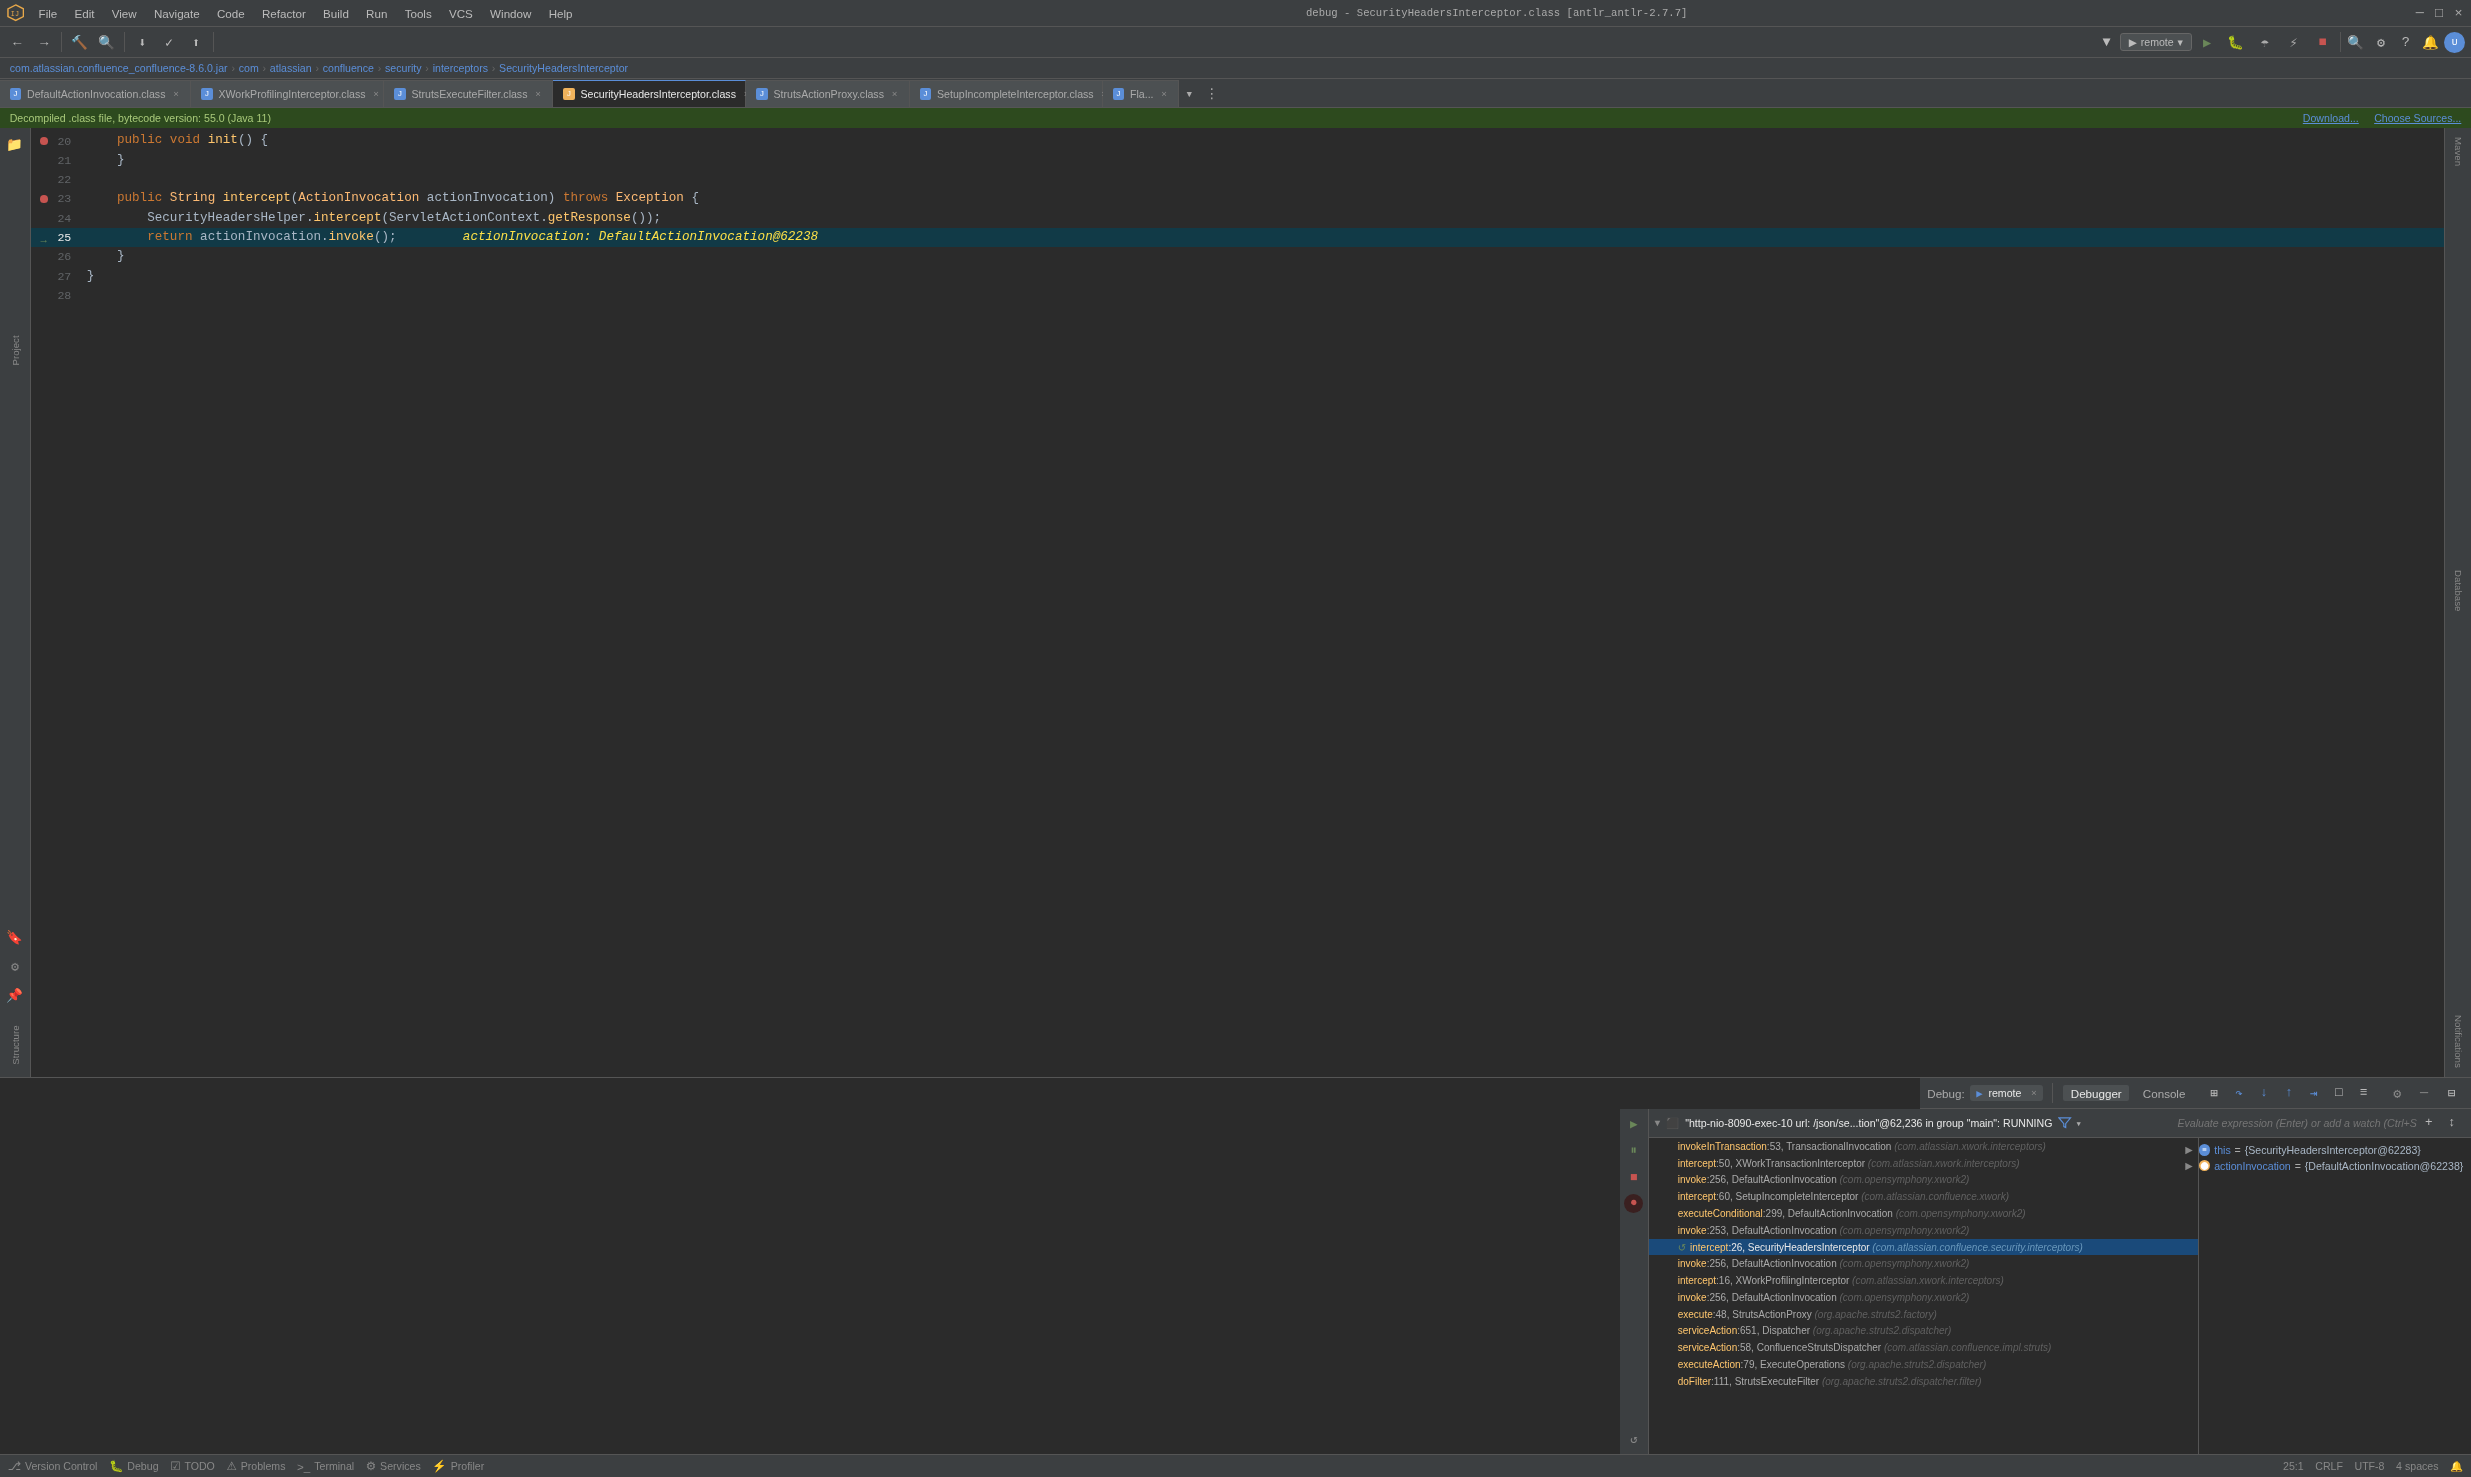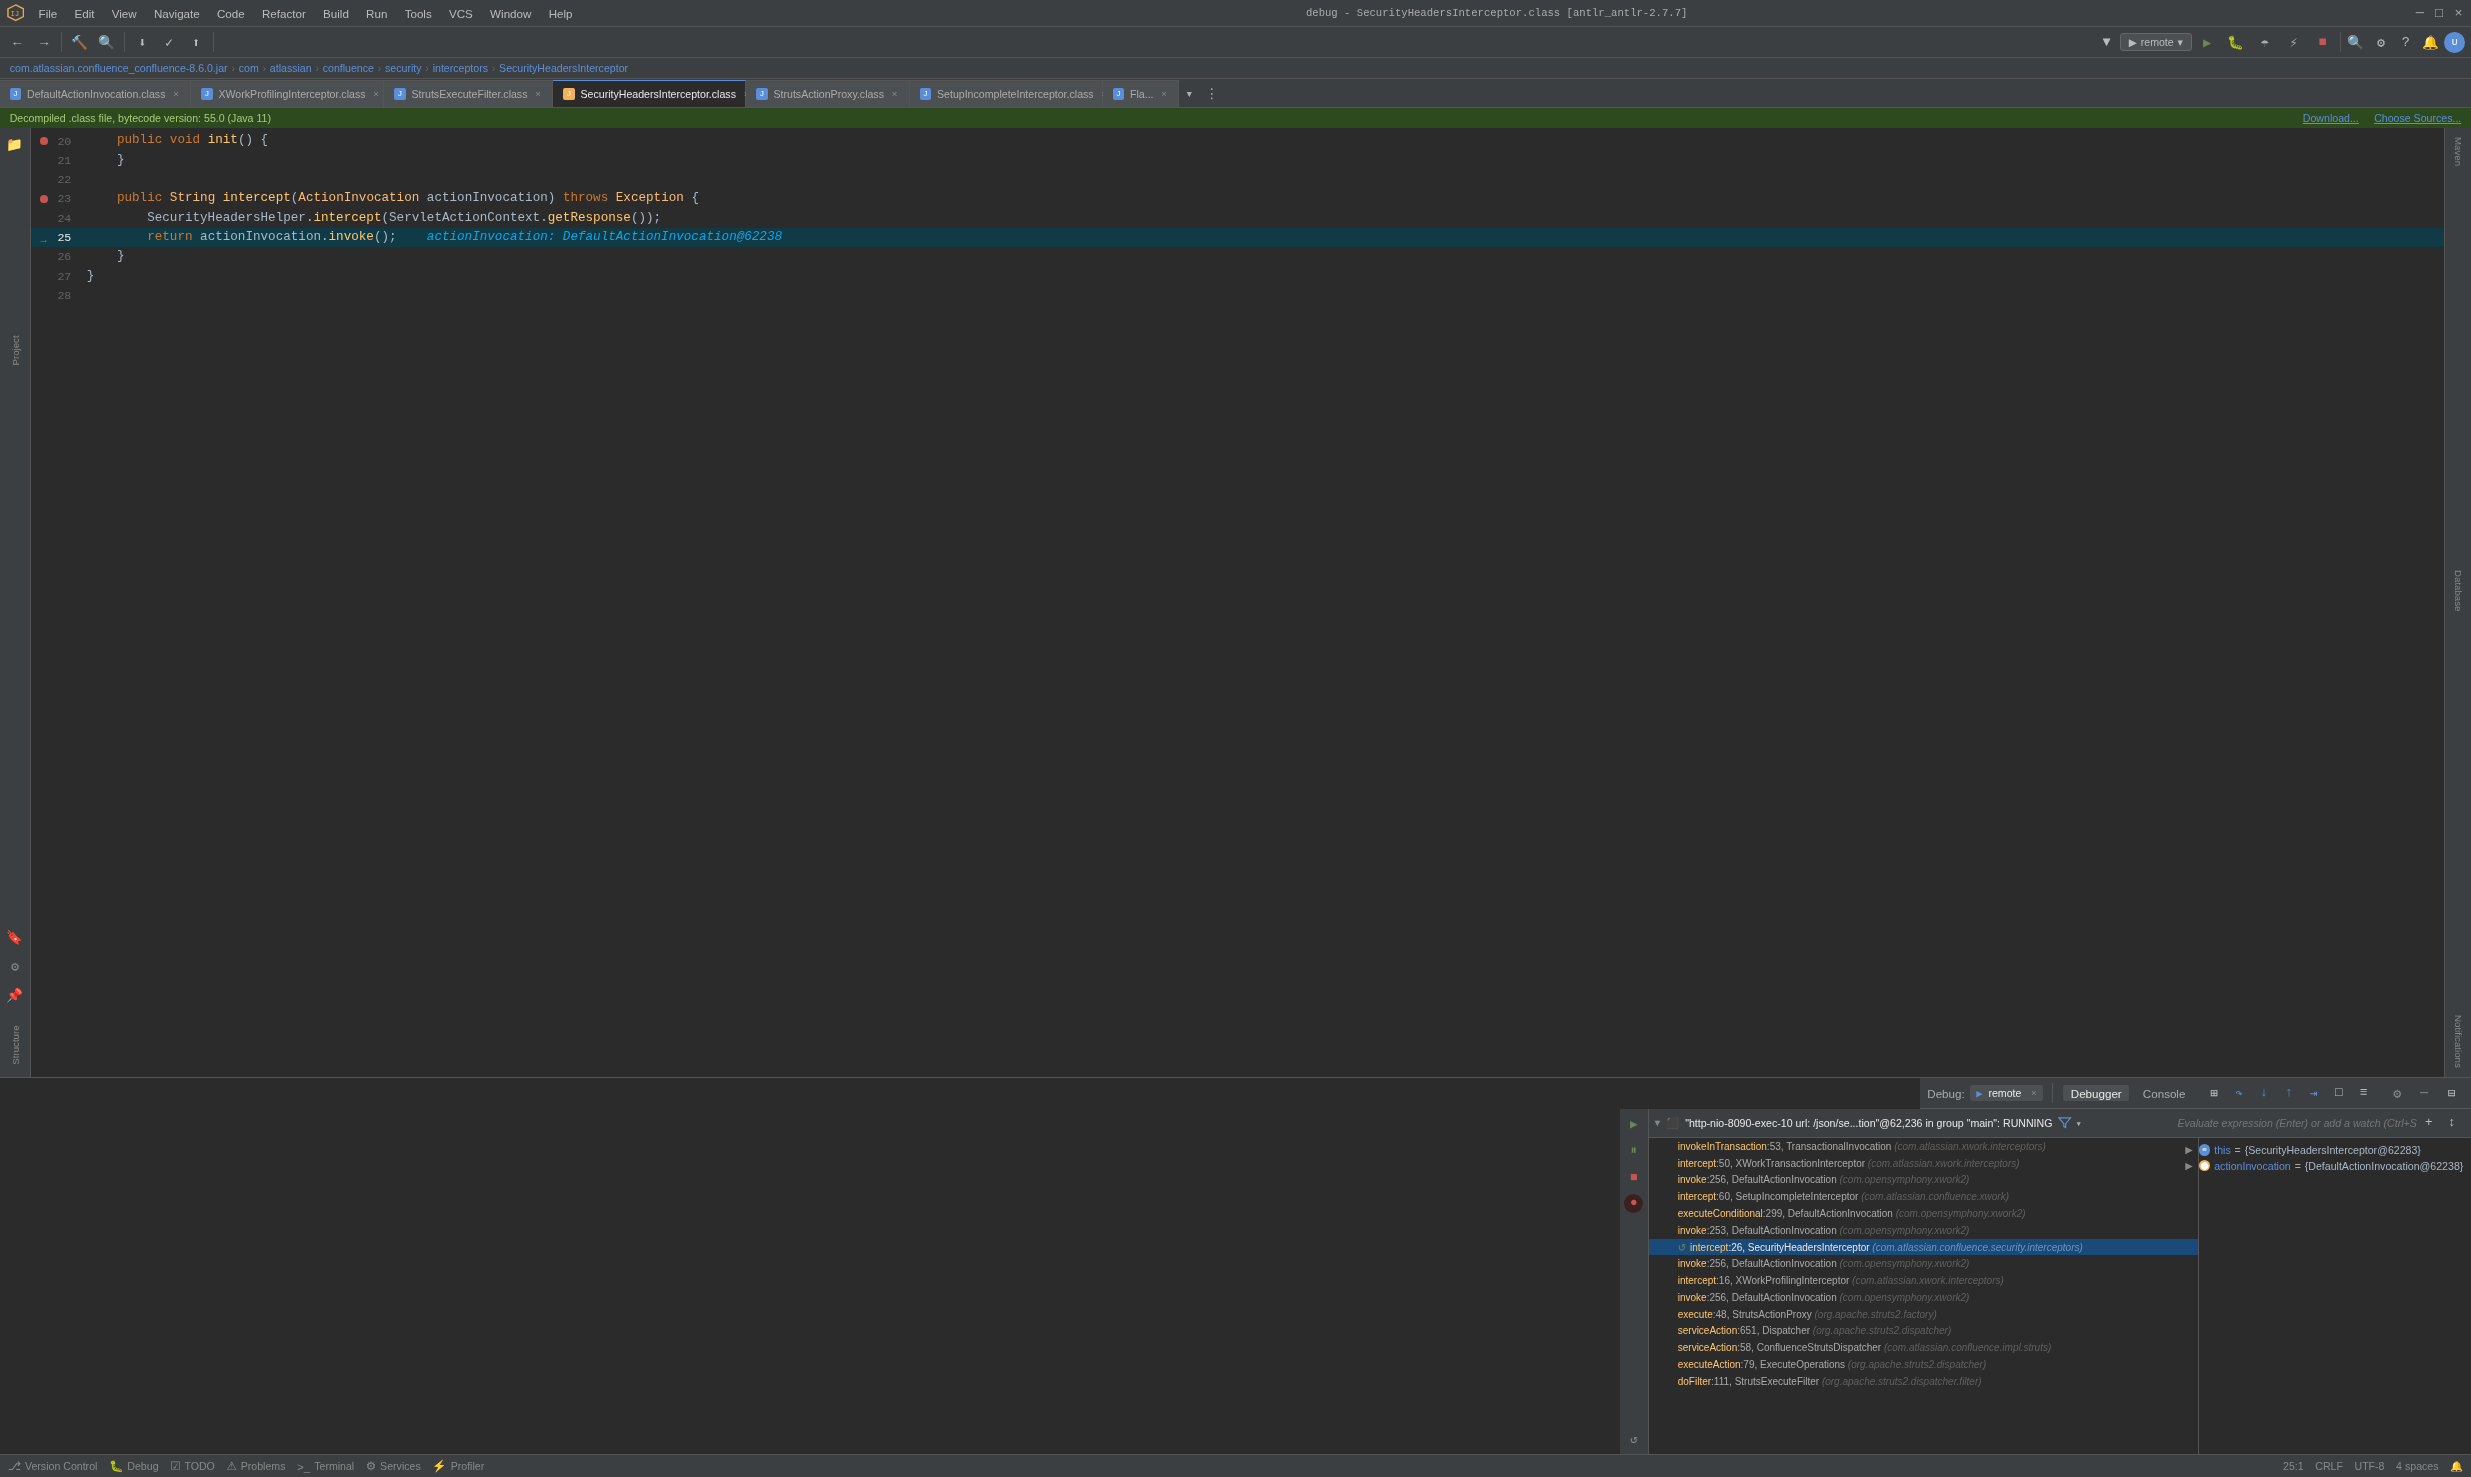--- a/index.html
+++ b/index.html
@@ -305,21 +305,21 @@
       font-size: 12.6px;
       line-height: 19.3px;
       color: #a9b7c6;
     }
     
     .kw { color: #cc7832; }
     .type { color: #fdba74; }
     .fn { color: #ffc66d; }
     .cls { color: #a9b7c6; }
     .param { color: #a9b7c6; }
-    .hint { color: #0ea5e9; font-style: italic; }
+    .hint { color: #fde047; font-style: italic; margin-left: 36px; }
 
     
     .right-sidebar {
       width: 27px;
       background: #3c3f41;
       border-left: 1px solid #555;
       display: flex;
       flex-direction: column;
       align-items: center;
       padding: 3.9px 0;

